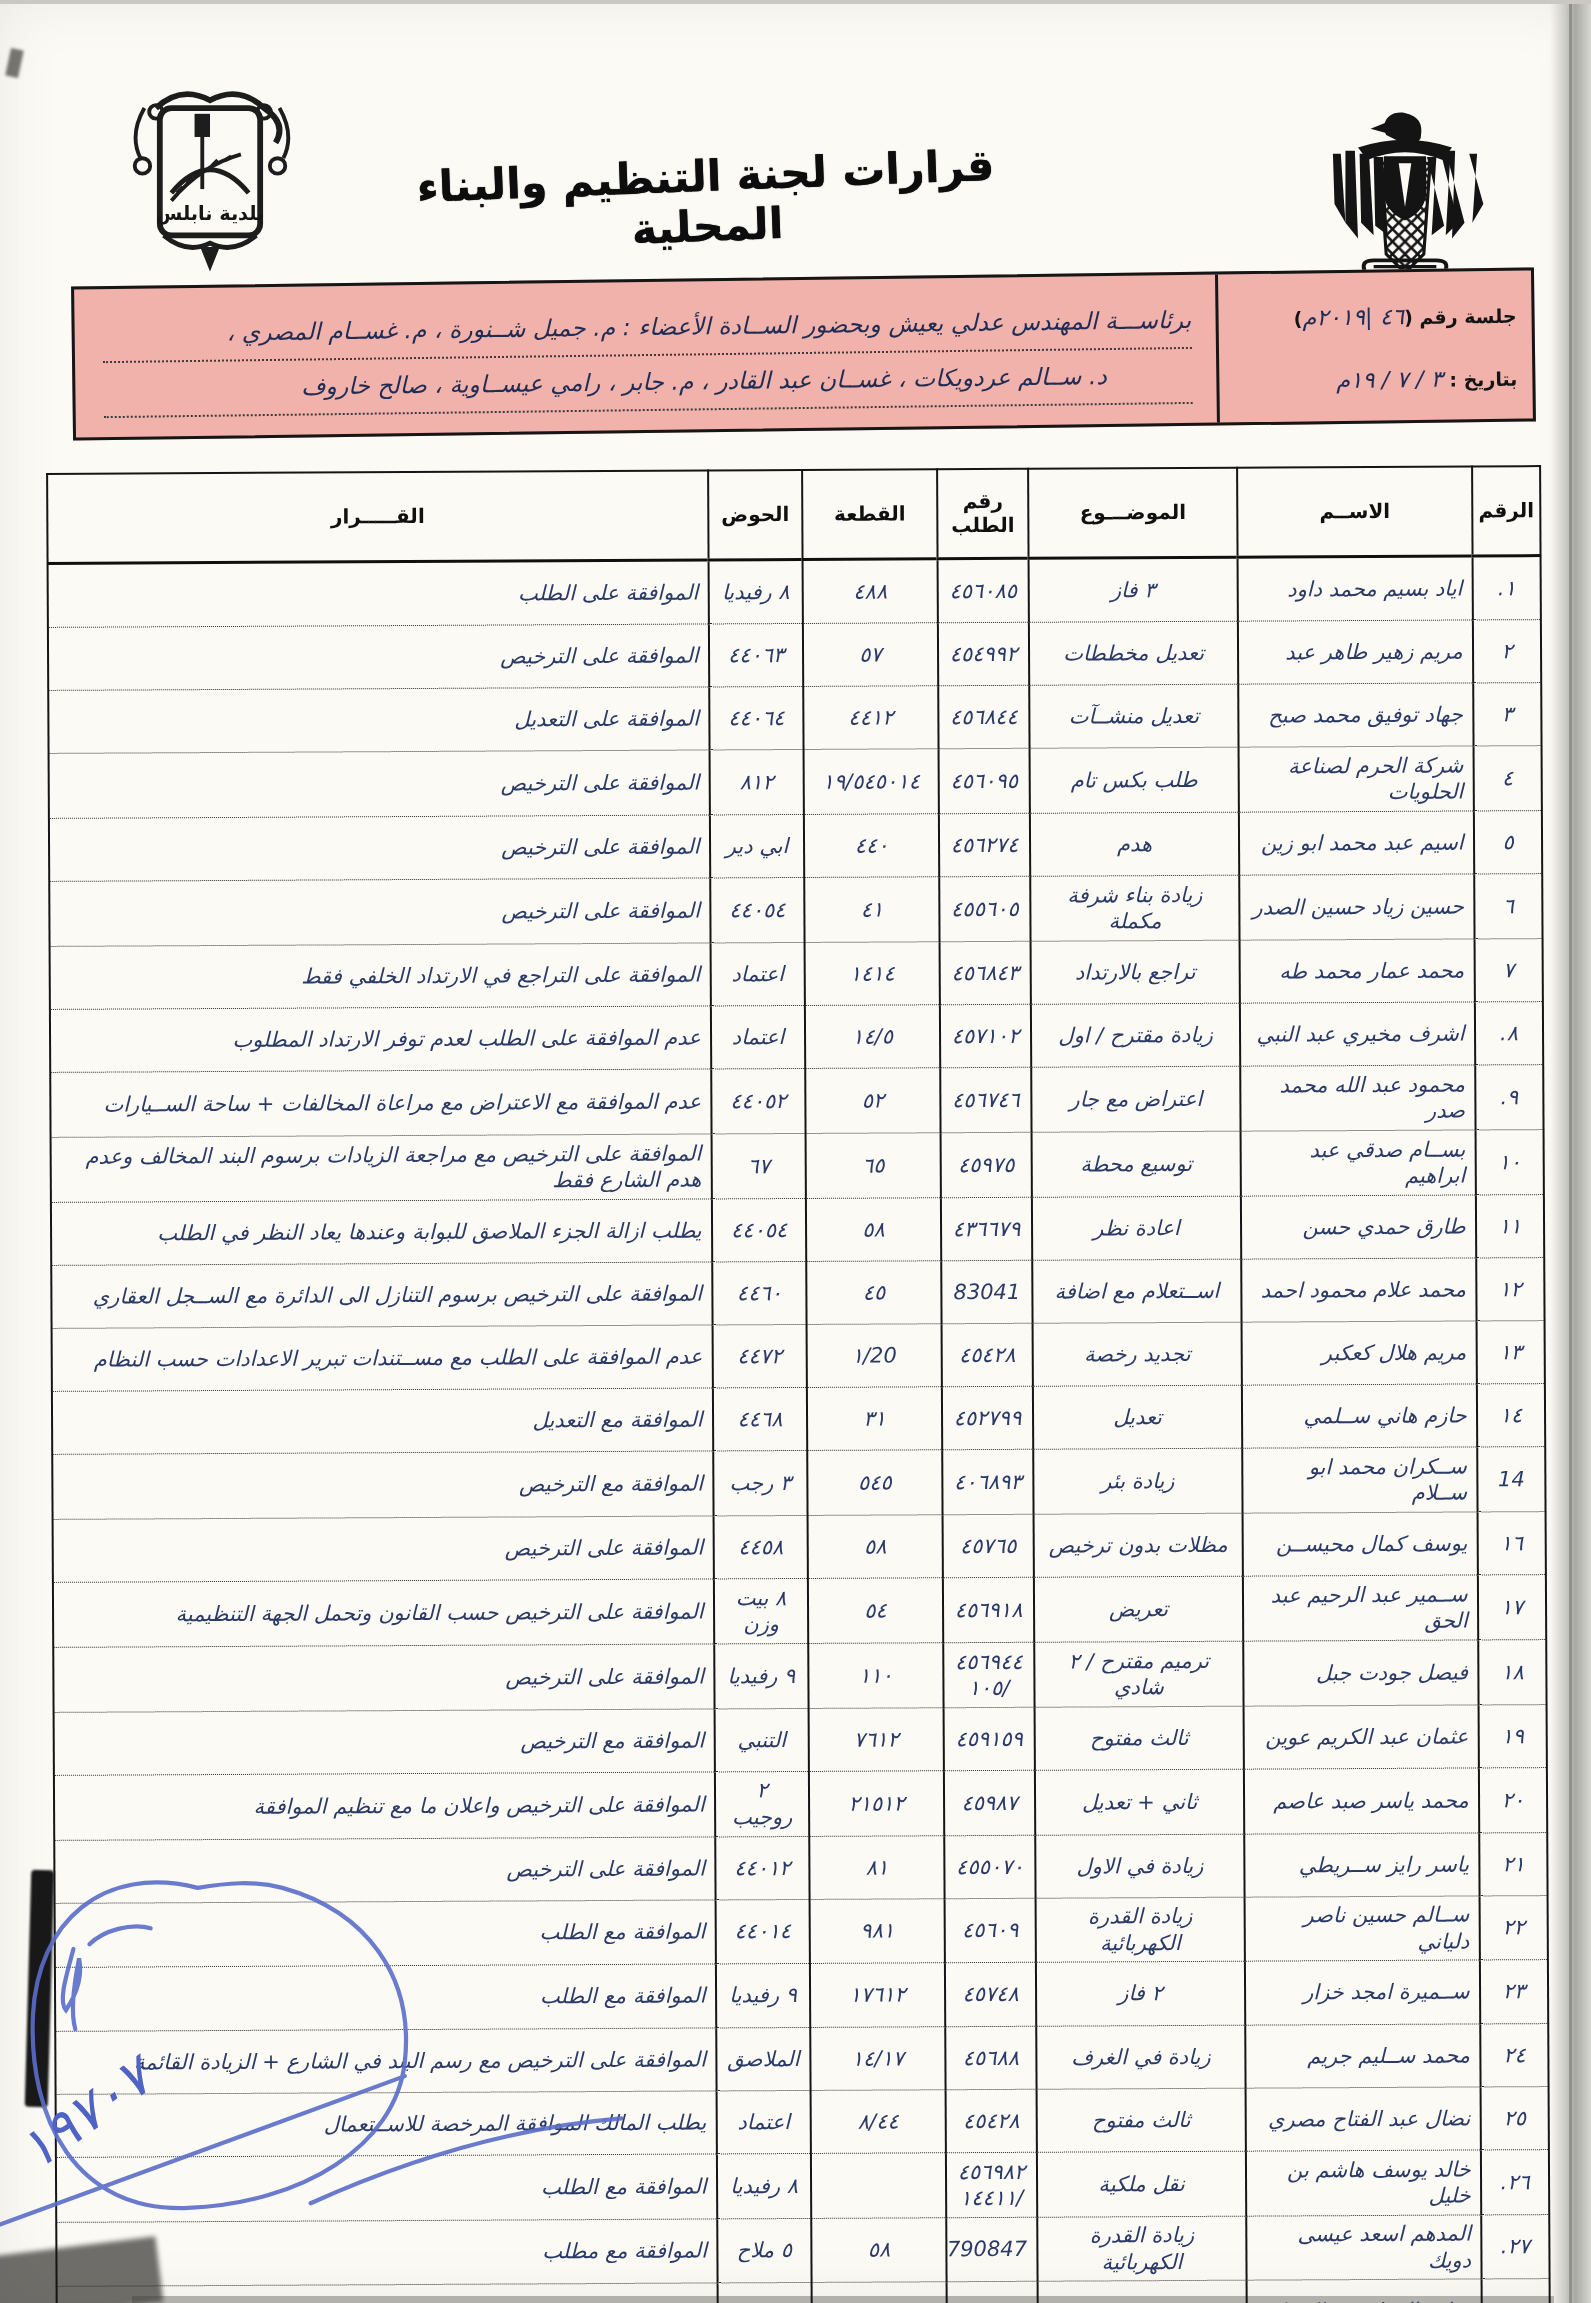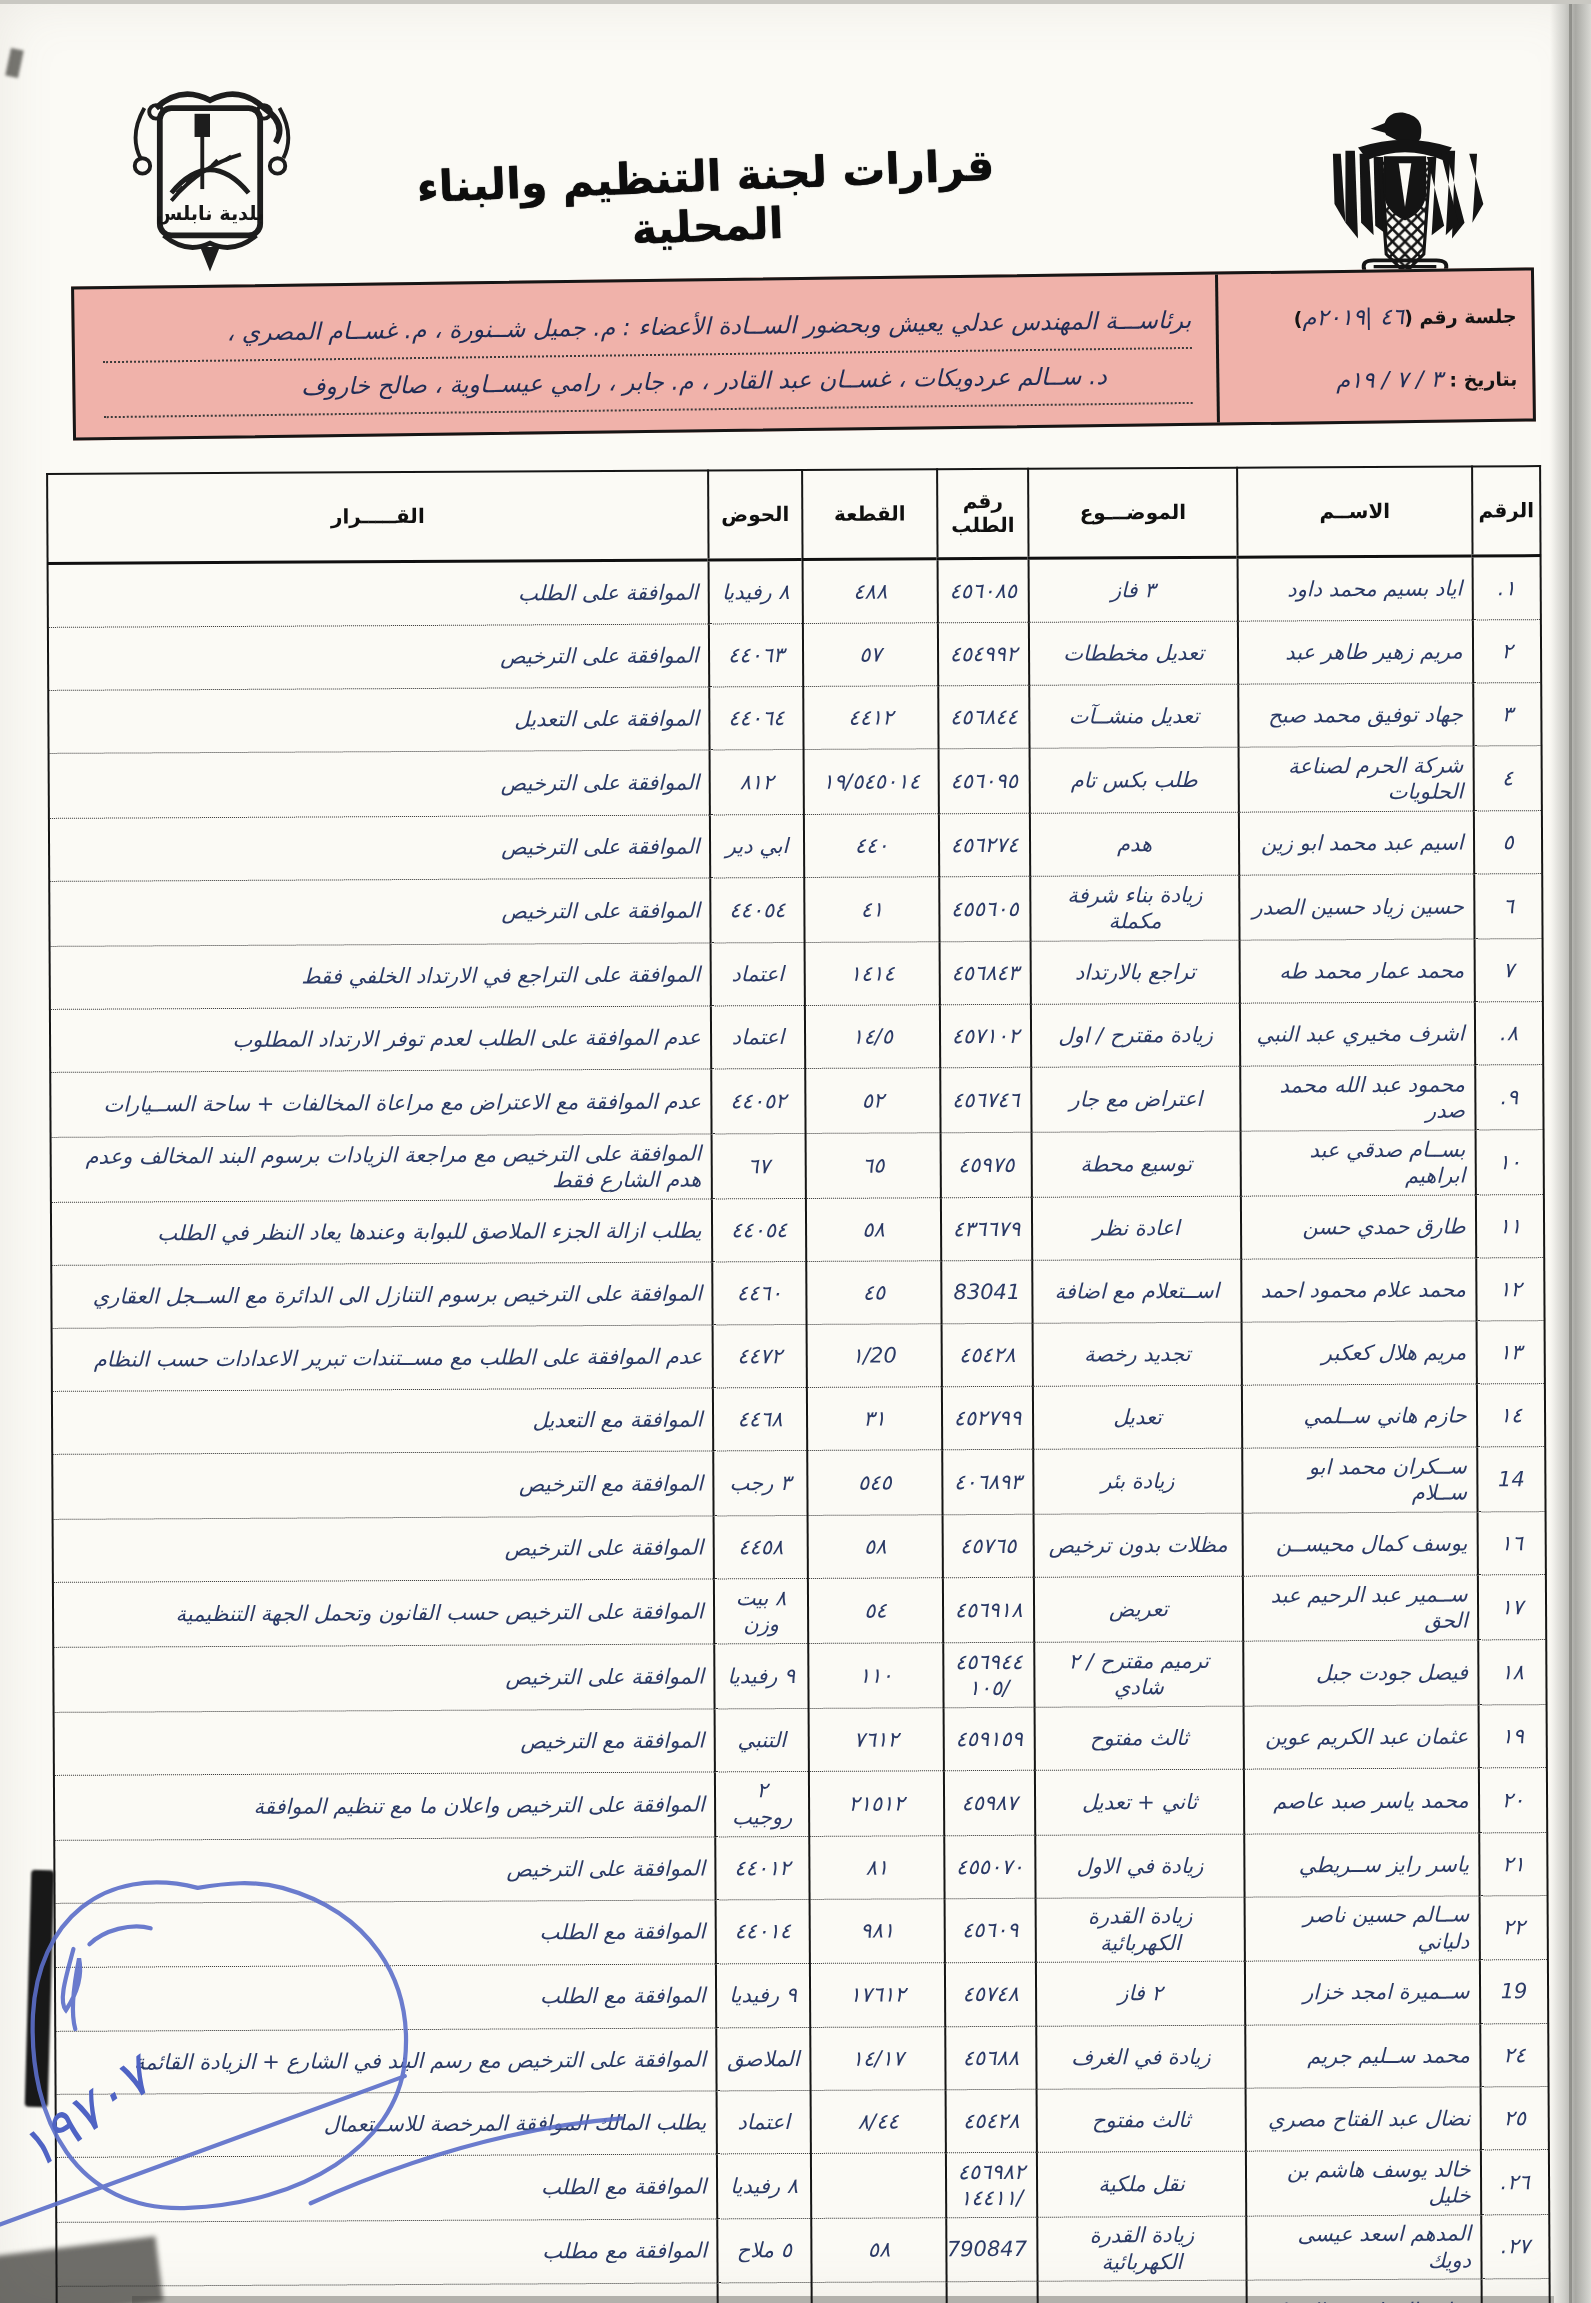--- a/index.html
+++ b/index.html
@@ -384,21 +384,21 @@
           <tr>
       <td class="c-no hand">٢٢</td>
       <td class="c-name hand">ســالم حسين ناصر دلياني</td>
       <td class="c-subject hand">زيادة القدرة الكهربائية</td>
       <td class="c-req hand">٤٥٦٠٩</td>
       <td class="c-plot hand">٩٨١</td>
       <td class="c-basin hand">٤٤٠١٤</td>
       <td class="c-decision hand">الموافقة مع الطلب</td>
     </tr>
           <tr>
-      <td class="c-no hand">19</td>
+      <td class="c-no hand">٢٣</td>
       <td class="c-name hand">ســميرة امجد خزار</td>
       <td class="c-subject hand">٢ فاز</td>
       <td class="c-req hand">٤٥٧٤٨</td>
       <td class="c-plot hand">١٧٦١٢</td>
       <td class="c-basin hand">٩ رفيديا</td>
       <td class="c-decision hand">الموافقة مع الطلب</td>
     </tr>
           <tr>
       <td class="c-no hand">٢٤</td>
       <td class="c-name hand">محمد ســليم جريم</td>

